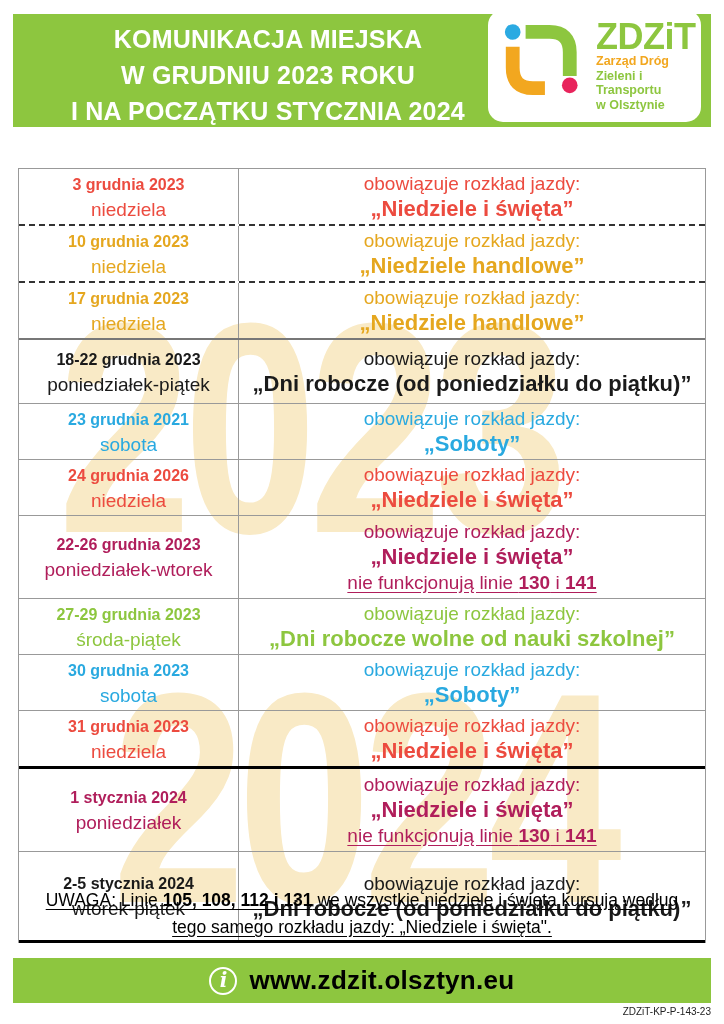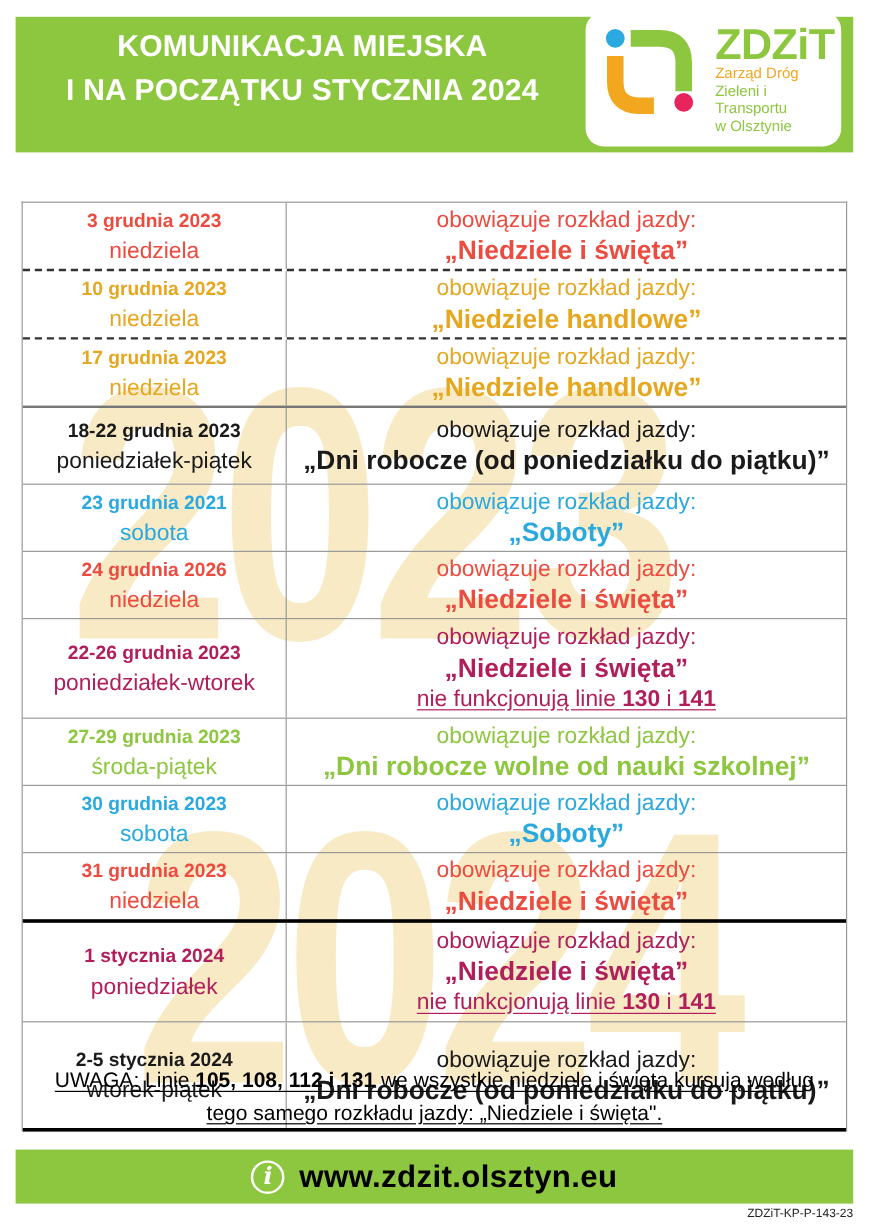--- a/index.html
+++ b/index.html
@@ -8,32 +8,32 @@
     font-family:"Liberation Sans",sans-serif;overflow:hidden;
   }
   .b{font-weight:bold;}
 
   
   .banner{
     position:absolute;left:13px;top:14px;width:698px;height:113px;
     background:var(--green);
   }
   .title{
-    position:absolute;left:8px;top:7px;width:462px;text-align:center;
+    position:absolute;left:24px;top:7px;width:462px;text-align:center;
     color:#ffffff;font-weight:bold;font-size:25px;line-height:36px;
     letter-spacing:.2px;
   }
   .logo-box{
     position:absolute;right:10px;top:-4px;width:213px;height:112px;
     background:#ffffff;border-radius:15px;display:flex;align-items:center;
     box-sizing:border-box;padding:6px 6px 6px 10px;gap:6px;
   }
   .logo-icon{flex:0 0 auto;}
   .logo-name{font-size:36px;font-weight:bold;color:var(--green);line-height:34px;letter-spacing:-.5px;}
-  .logo-sub{font-size:12.5px;font-weight:normal;line-height:14.5px;}
+  .logo-sub{font-size:12.5px;font-weight:bold;line-height:14.5px;}
   .c-orange{color:var(--orange);}
   .c-green{color:var(--green);}
 
   
   .watermark{
     position:absolute;z-index:0;font-weight:bold;color:var(--cream);
     font-size:300px;line-height:1;letter-spacing:-10px;
     transform:scaleX(0.8);transform-origin:left top;white-space:nowrap;
   }
   .wm-top{left:58px;top:278px;}
@@ -89,20 +89,21 @@
   }
   .website{color:#000000;font-weight:bold;font-size:26px;letter-spacing:.3px;}
   .doc-code{position:absolute;right:13px;top:1006px;font-size:10px;color:#222;z-index:1;}
 </style>
 </head>
 <body>
 
 <header class="banner">
   <div class="title">
     <div>KOMUNIKACJA MIEJSKA</div>
+    <div>W GRUDNIU 2023 ROKU</div>
     <div>I NA POCZĄTKU STYCZNIA 2024</div>
   </div>
 
   <div class="logo-box">
     <svg class="logo-icon" width="92" height="98" viewBox="0 0 100 100" aria-hidden="true">
       <path d="M30 13 H56 Q78 13 78 35 V61" fill="none" stroke="#8DC63F" stroke-width="15"></path>
       <path d="M16 29 V52 Q16 74 38 74 H51" fill="none" stroke="#F2A71F" stroke-width="15"></path>
       <circle cx="16" cy="13" r="8.5" fill="#2BAAE2"></circle>
       <circle cx="78" cy="71" r="8.5" fill="#E8245C"></circle>
     </svg>

